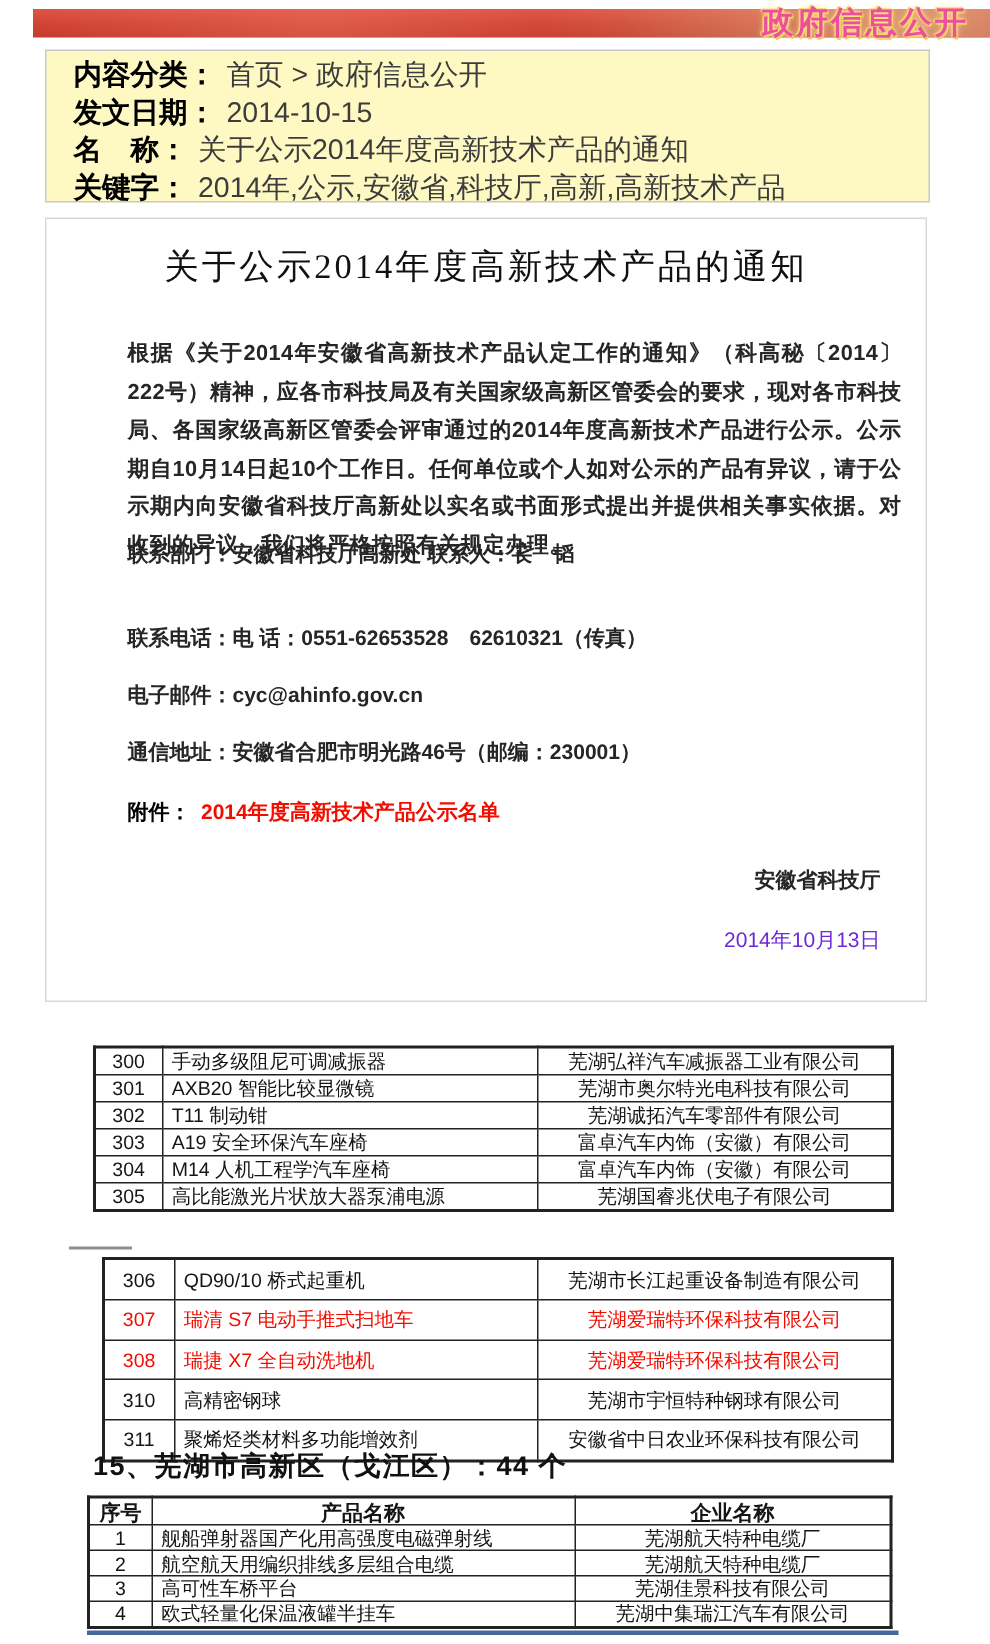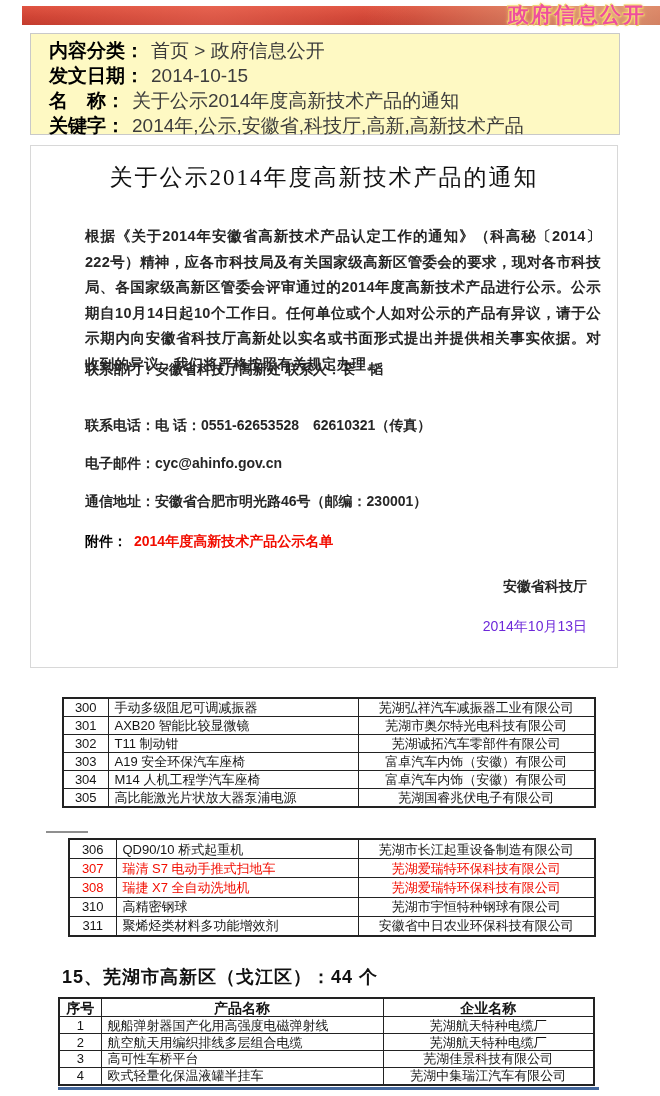--- a/index.html
+++ b/index.html
@@ -40,21 +40,21 @@
   .sig{position:absolute;right:30px;top:432px;font-size:14px;font-weight:600;color:#262626;}
   .sigdate{position:absolute;right:30px;top:472px;font-size:14px;font-weight:400;color:#6d28d9;}
 
   
   table.tbl{position:absolute;border-collapse:collapse;table-layout:fixed;
             font-size:13px;color:#151515;background:#fff;}
   table.tbl td,table.tbl th{border:1px solid #222;padding:0 6px;overflow:hidden;
             white-space:nowrap;line-height:1;}
   table.tbl{border:2px solid #222;}
   .t1{left:62px;top:697px;width:534px;height:111px;}
-  .t2{left:68px;top:838px;width:528px;height:99px;}
+  .t2{left:68px;top:838px;width:528px;height:137px;}
   .t3{left:58px;top:997px;width:537px;height:89px;}
   td.num{text-align:center;}
   td.prod{text-align:left;}
   td.comp{text-align:center;}
   .t3 th{font-size:14px;font-weight:bold;text-align:center;}
   tr.red td{color:#f20d00;}
 
   .dash{position:absolute;left:46px;top:831px;width:42px;height:2px;background:#8f8f8f;}
   .sec-heading{position:absolute;left:62px;top:965px;font-size:18px;font-weight:bold;
                color:#111;letter-spacing:1px;white-space:nowrap;}

